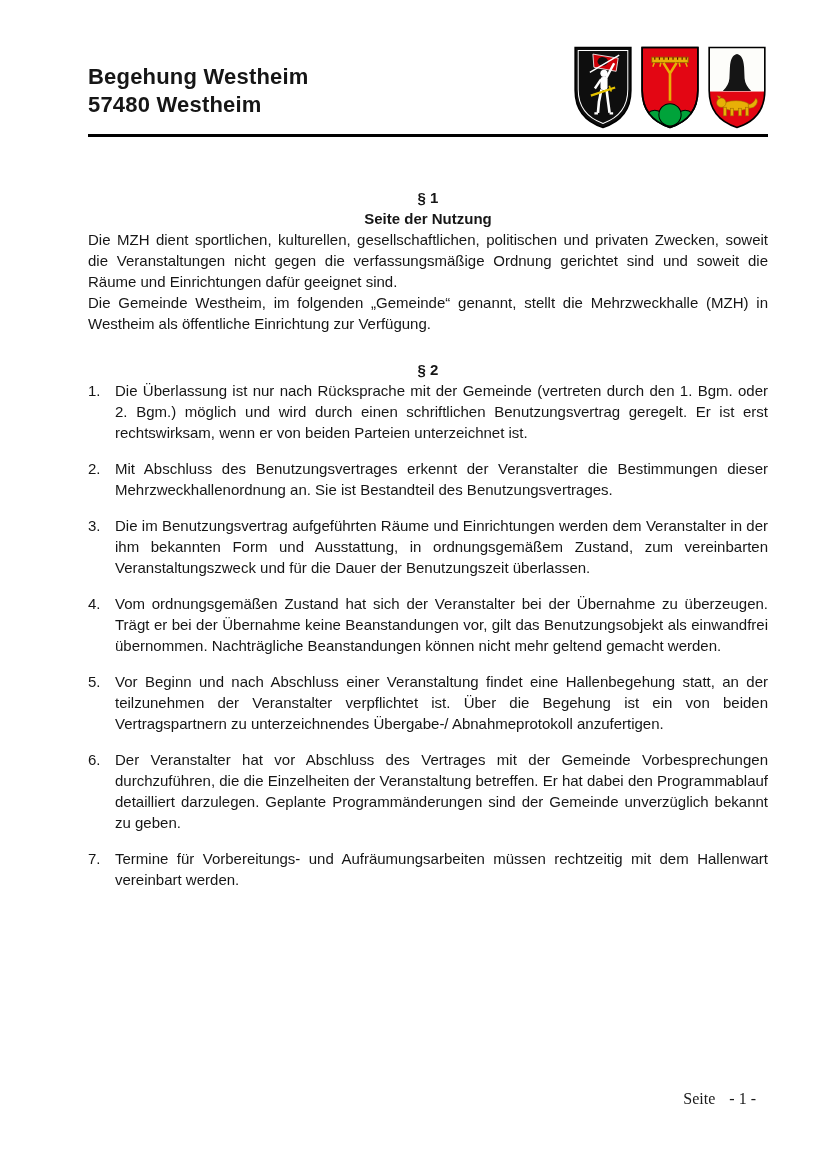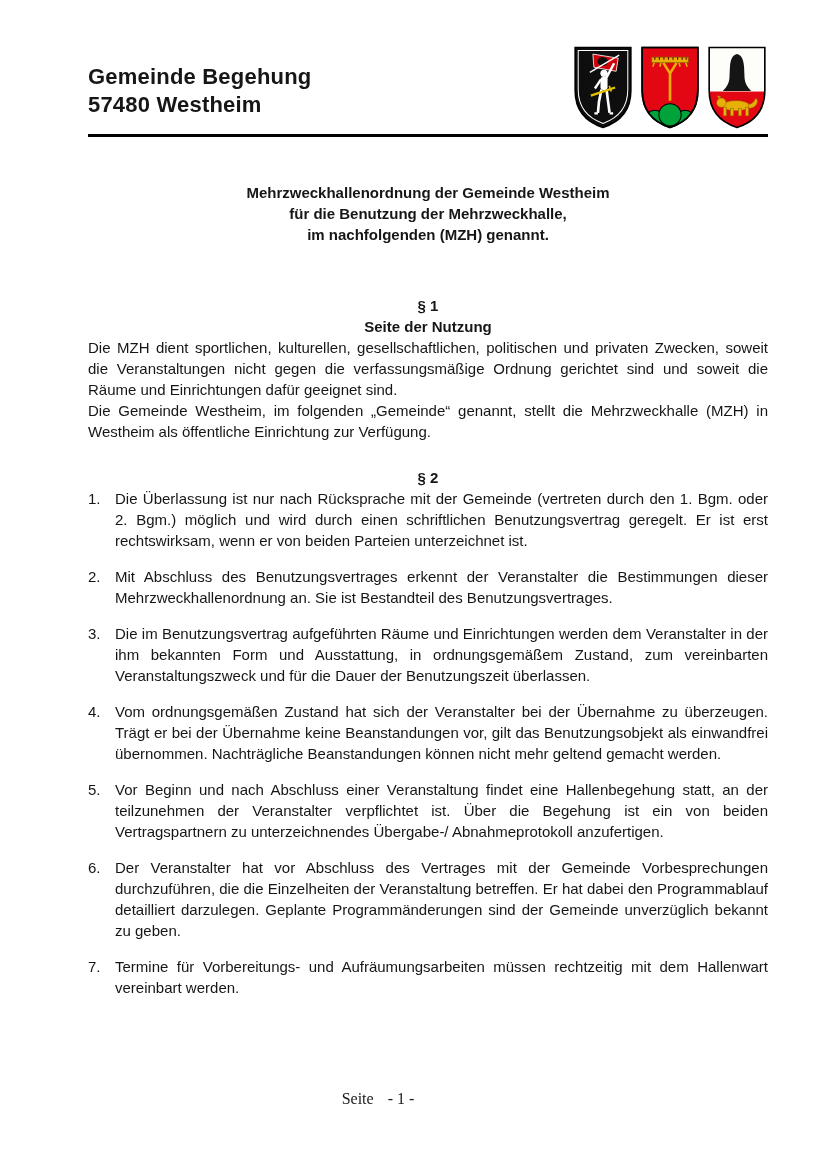--- a/index.html
+++ b/index.html
@@ -29,34 +29,34 @@
   .sec-num,.sec-heading{text-align:center;font-weight:bold;}
   .para{margin:0;text-align:justify;}
   
   .ord-list{list-style:none;margin:0;padding:0;}
   .ord-item{position:relative;padding-left:27px;margin-bottom:15px;text-align:justify;}
   .ord-item:last-child{margin-bottom:0;}
   .item-num{position:absolute;left:0;top:0;}
   
   .page-footer{
     position:absolute;top:1090px;left:0;width:756px;
-    text-align:center;
+    text-align:right;
     font-family:"Liberation Serif","DejaVu Serif",serif;
     font-size:16px;color:#1a1a1a;
   }
   .page-footer .pg{margin-left:14px;}
 </style>
 </head>
 <body>
 
 <div class="page">
 
   <div class="letterhead">
     <div>
-      <div class="org">Gemeinde Begehung</div>
+      <div class="org">Begehung Westheim</div>
       <div class="org">57480 Westheim</div>
     </div>
 
     <div class="crests">
 
       <svg class="crest" width="62" height="85" viewBox="0 0 60 84">
         <path d="M2.5,2.5 H57.5 V45 C57.5,66 45.5,76.5 30,81.5 C14.5,76.5 2.5,66 2.5,45 Z" fill="#0e0e0e" stroke="#000" stroke-width="1.6"></path>
         <path d="M5.5,5.5 H54.5 V44 C54.5,63 44,72.5 30,77.5 C16,72.5 5.5,63 5.5,44 Z" fill="none" stroke="#fff" stroke-width="1"></path>
         <polygon points="20,9 45,13 43,26 21,22" fill="#cf0007" stroke="#fff" stroke-width="0.8"></polygon>
         <path d="M26,13 q4,-2.5 8,0.5 q2.5,4 -1.5,6.5 q-5,2 -7.5,-2 q-1,-3 1,-5" fill="#0e0e0e"></path>
@@ -113,25 +113,20 @@
             <rect x="38.5" y="61.5" width="3" height="8.5"></rect>
           </g>
         </g>
         <path d="M2.5,2.5 H57.5 V45 C57.5,66 45.5,76.5 30,81.5 C14.5,76.5 2.5,66 2.5,45 Z" fill="none" stroke="#000" stroke-width="1.6"></path>
       </svg>
     </div>
   </div>
 
   <div class="rule"></div>
 
-  <div class="doc-title">
-    <div>Mehrzweckhallenordnung der Gemeinde Westheim</div>
-    <div>für die Benutzung der Mehrzweckhalle,</div>
-    <div>im nachfolgenden (MZH) genannt.</div>
-  </div>
 
   <div class="section section-1">
     <div class="sec-num">§ 1</div>
     <div class="sec-heading">Seite der Nutzung</div>
     <p class="para">Die MZH dient sportlichen, kulturellen, gesellschaftlichen, politischen und privaten Zwecken, soweit die Veranstaltungen nicht gegen die verfassungsmäßige Ordnung gerichtet sind und soweit die Räume und Einrichtungen dafür geeignet sind.</p>
     <p class="para">Die Gemeinde Westheim, im folgenden „Gemeinde“ genannt, stellt die Mehrzweckhalle (MZH) in Westheim als öffentliche Einrichtung zur Verfügung.</p>
   </div>
 
   <div class="section section-2">
     <div class="sec-num">§ 2</div>

